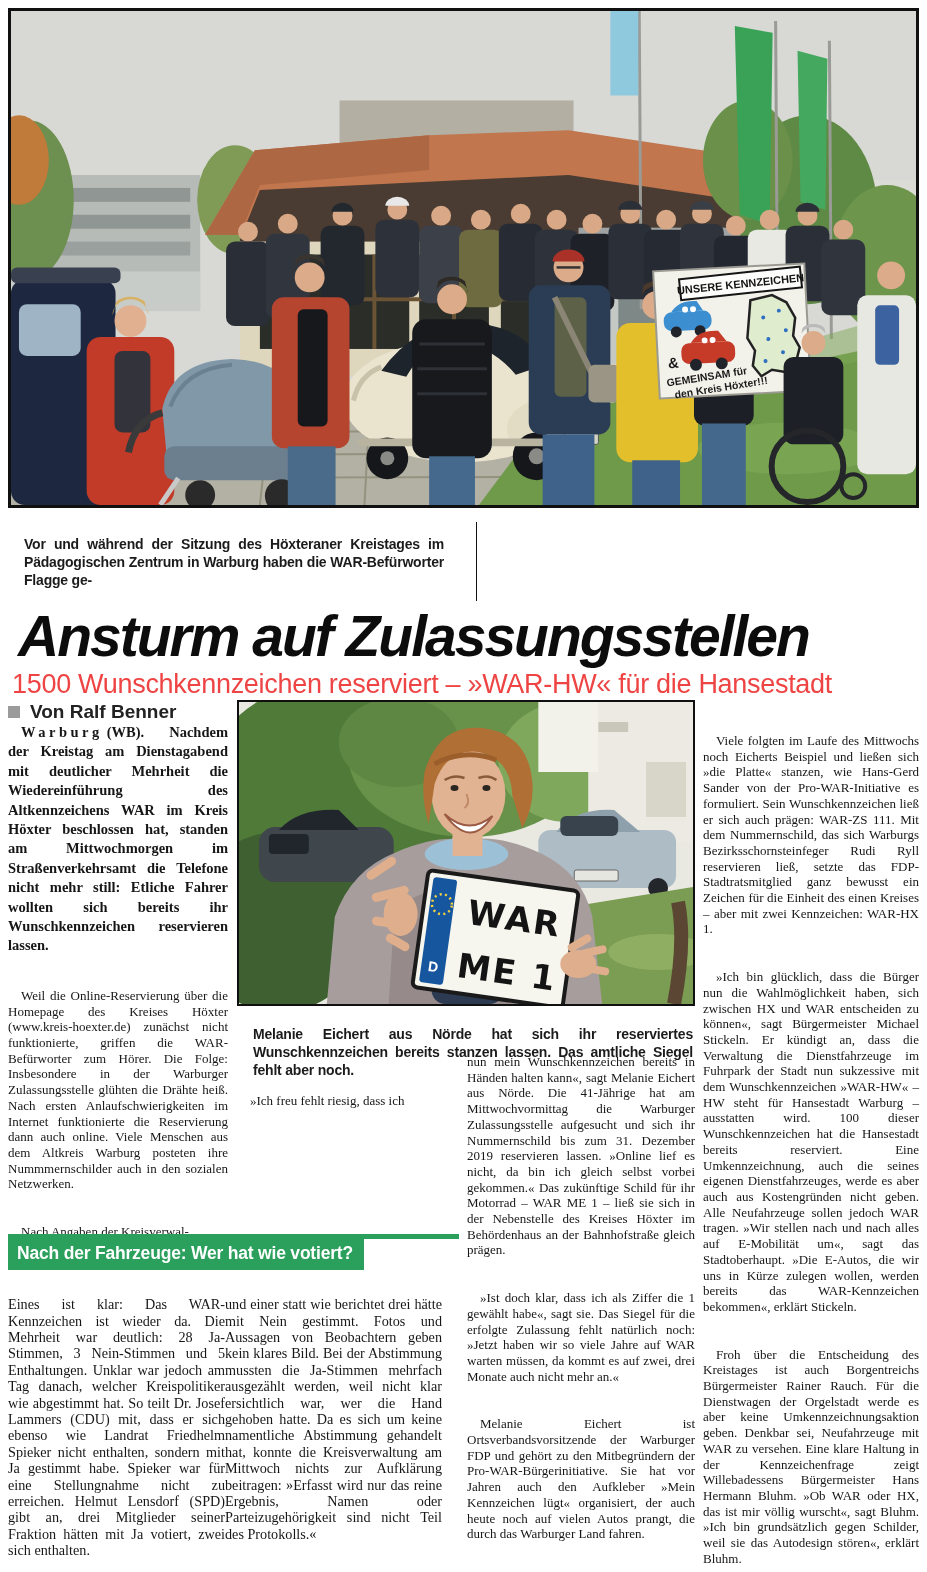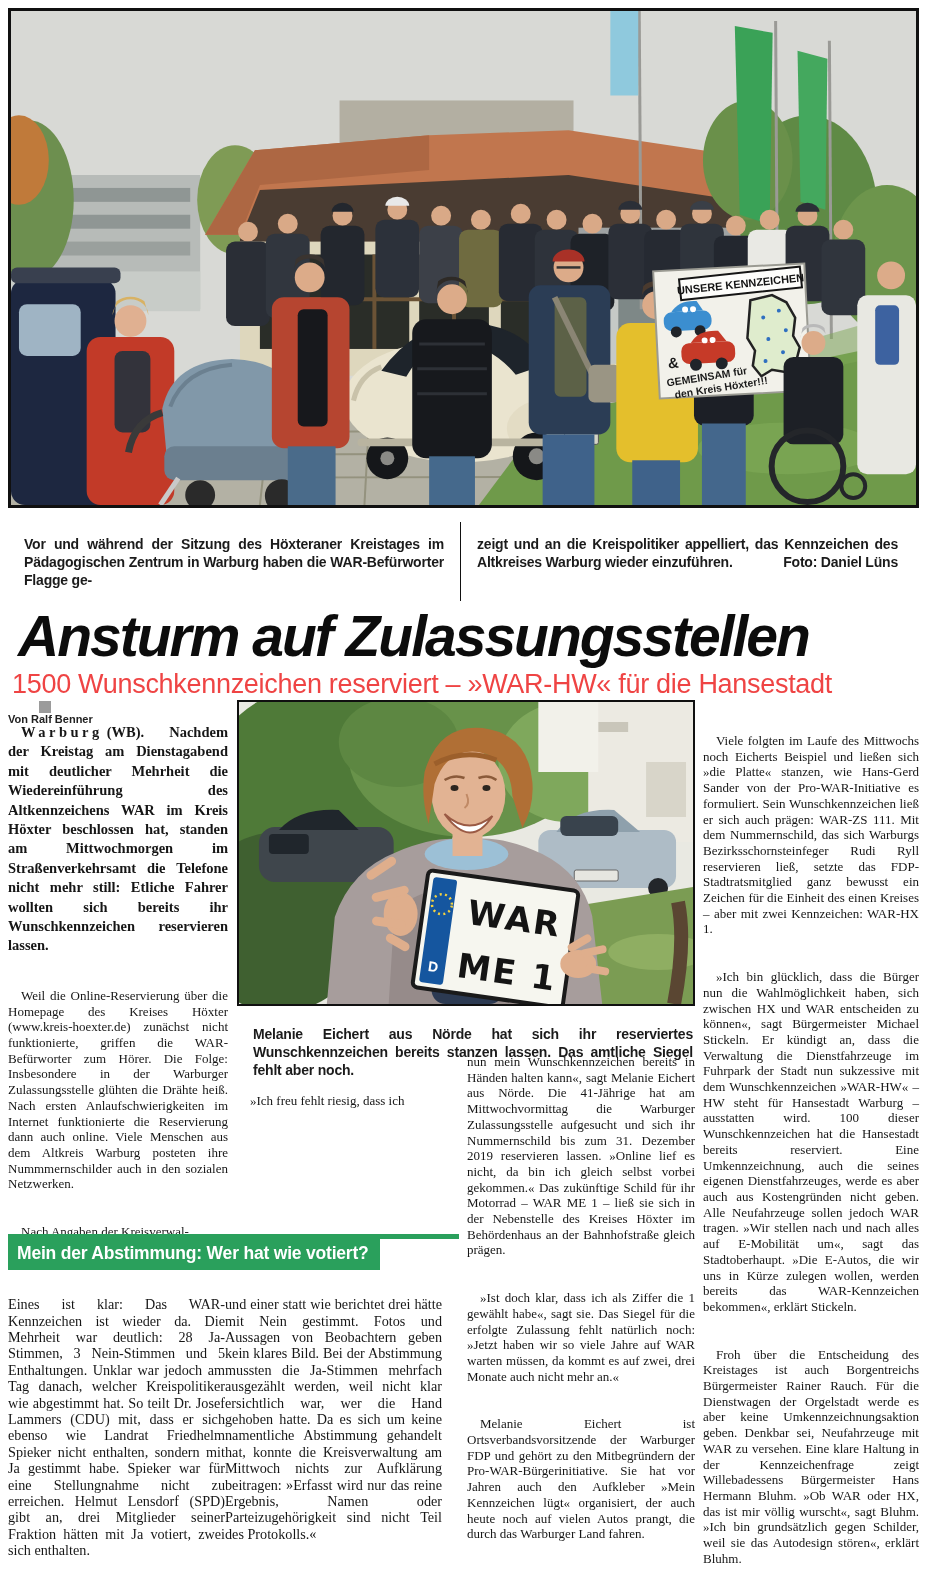--- a/index.html
+++ b/index.html
@@ -3,37 +3,37 @@
 <meta charset="utf-8">
 <style>
   html,body{margin:0;padding:0;background:#ffffff;}
   .page{position:relative;width:927px;height:1572px;background:#fff;overflow:hidden;
         font-family:"Liberation Serif",serif;color:#161616;}
   
   .photo-top{position:absolute;left:8px;top:8px;width:905px;height:494px;
              border:3px solid #101010;background:#d6d7d3;}
   .photo-top svg{display:block;width:100%;height:100%;}
   
-  .cap-row{position:absolute;left:24px;top:521px;width:874px;display:flex;}
+  .cap-row{position:absolute;left:24px;top:521px;width:874px;display:flex;gap:16px;}
   .cap{font-family:"Liberation Sans",sans-serif;font-weight:700;font-size:14px;
        line-height:18px;letter-spacing:-0.2px;color:#1b1b1b;text-align:justify;}
   .cap-left{width:420px;}
   .cap-div{width:1px;background:#111;margin:1px 16px 2px 16px;}
   .cap-right{width:421px;}
   .credit{float:right;font-weight:700;}
   
   .headline{position:absolute;left:18px;top:563px;width:900px;
             font-family:"Liberation Sans",sans-serif;font-weight:700;
             font-size:57px;line-height:70px;letter-spacing:-2px;color:#0c0c0c;white-space:nowrap;font-style:italic;}
   .subhead{position:absolute;left:12px;top:645px;width:905px;
            font-family:"Liberation Sans",sans-serif;font-weight:400;
            font-size:27px;line-height:34px;letter-spacing:-0.3px;color:#ef4444;white-space:nowrap;}
   
   .byline{position:absolute;left:8px;top:701px;display:flex;align-items:center;
-          font-family:"Liberation Sans",sans-serif;font-weight:700;font-size:11px;color:#222;flex-direction:column;}
+          font-family:"Liberation Sans",sans-serif;font-weight:700;font-size:19px;color:#222;}
   .byline .sq{width:12px;height:12px;background:#9b9b9b;margin-right:10px;}
   
   .bodytxt{font-size:13px;line-height:15.7px;text-align:justify;}
   .bodytxt p{margin:0;}
   .bodytxt p.ind{text-indent:13px;margin-top:32px;}
   .lead{font-weight:700;font-size:14.5px;line-height:19.4px;text-align:justify;
         text-indent:13px;margin:0 0 8px 0;}
   .lead .loc{letter-spacing:3.5px;margin-right:4px;}
   .col1{position:absolute;left:8px;top:723px;width:220px;}
   .col3{position:absolute;left:237px;top:1061px;width:221px;}
@@ -344,21 +344,20 @@
         <circle cx="884" cy="266" r="14" fill="#dcab89"></circle>
         <rect x="850" y="286" width="59" height="180" rx="10" fill="#e8e8e2"></rect>
         <rect x="868" y="296" width="24" height="60" rx="5" fill="#3d62a0"></rect>
       </g>
     </svg>
   </div>
 
   <div class="cap-row">
     <p class="cap cap-left">Vor und während der Sitzung des Höxteraner Kreistages im Pädagogischen Zentrum in Warburg haben die WAR-Befürworter Flagge ge-</p>
     <div class="cap-div"></div>
-    <p class="cap cap-right"><span>zeigt und an die Kreispolitiker appelliert, das Kennzeichen des Altkreises Warburg wieder einzuführen.</span> <span class="credit">Foto: Daniel Lüns</span></p>
   </div>
 
   <h1 class="headline">Ansturm auf Zulassungsstellen</h1>
   <h2 class="subhead">1500 Wunschkennzeichen reserviert – »WAR-HW« für die Hansestadt</h2>
 
   <div class="byline">
     <span class="sq"></span>
     <span>Von Ralf Benner</span>
   </div>
 
@@ -460,19 +459,19 @@
     <p class="ind">Melanie Eichert ist Ortsverbandsvorsitzende der Warburger FDP und gehört zu den Mitbegründern der Pro-WAR-Bürgerinitiative. Sie hat vor Jahren auch den Aufkleber »Mein Kennzeichen lügt« organisiert, der auch heute noch auf vielen Autos prangt, die durch das Warburger Land fahren.</p>
   </div>
 
   <div class="col5 bodytxt">
     <p class="ind">Viele folgten im Laufe des Mittwochs noch Eicherts Beispiel und ließen sich »die Platte« stanzen, wie Hans-Gerd Sander von der Pro-WAR-Initiative es formuliert. Sein Wunschkennzeichen ließ er sich auch prägen: WAR-ZS 111. Mit dem Nummernschild, das sich Warburgs Bezirksschornsteinfeger Rudi Ryll reservieren ließ, setzte das FDP-Stadtratsmitglied ganz bewusst ein Zeichen für die Einheit des einen Kreises – aber mit zwei Kennzeichen: WAR-HX 1.</p>
     <p class="ind">»Ich bin glücklich, dass die Bürger nun die Wahlmöglichkeit haben, sich zwischen HX und WAR entscheiden zu können«, sagt Bürgermeister Michael Stickeln. Er kündigt an, dass die Verwaltung die Dienstfahrzeuge im Fuhrpark der Stadt nun sukzessive mit dem Wunschkennzeichen »WAR-HW« – HW steht für Hansestadt Warburg – ausstatten wird. 100 dieser Wunschkennzeichen hat die Hansestadt bereits reserviert. Eine Umkennzeichnung, auch die seines eigenen Dienstfahrzeuges, werde es aber auch aus Kostengründen nicht geben. Alle Neufahrzeuge sollen jedoch WAR tragen. »Wir stellen nach und nach alles auf E-Mobilität um«, sagt das Stadtoberhaupt. »Die E-Autos, die wir uns in Kürze zulegen wollen, werden bereits das WAR-Kennzeichen bekommen«, erklärt Stickeln.</p>
     <p class="ind">Froh über die Entscheidung des Kreistages ist auch Borgentreichs Bürgermeister Rainer Rauch. Für die Dienstwagen der Orgelstadt werde es aber keine Umkennzeichnungsaktion geben. Denkbar sei, Neufahrzeuge mit WAR zu versehen. Eine klare Haltung in der Kennzeichenfrage zeigt Willebadessens Bürgermeister Hans Hermann Bluhm. »Ob WAR oder HX, das ist mir völlig wurscht«, sagt Bluhm. »Ich bin grundsätzlich gegen Schilder, weil sie das Autodesign stören«, erklärt Bluhm.</p>
   </div>
 
   <div class="vote-line" style="background: rgb(42, 160, 92);"></div>
-  <div class="vote-title" style="background: rgb(42, 160, 92);">Mein der Abstimmung: Wer hat wie votiert?</div>
+  <div class="vote-title" style="background: rgb(42, 160, 92);">Nach der Fahrzeuge: Wer hat wie votiert?</div>
   <div class="vote-cols">
     <p class="vote-col ind">Eines ist klar: Das WAR-Kennzeichen ist wieder da. Die Mehrheit war deutlich: 28 Ja-Stimmen, 3 Nein-Stimmen und 5 Enthaltungen. Unklar war jedoch am Tag danach, welcher Kreispolitiker wie abgestimmt hat. So teilt Dr. Josef Lammers (CDU) mit, dass er sich ebenso wie Landrat Friedhelm Spieker nicht enthalten, sondern mit Ja gestimmt habe. Spieker war für eine Stellungnahme nicht zu erreichen. Helmut Lensdorf (SPD) gibt an, drei Mitglieder seiner Fraktion hätten mit Ja votiert, zwei sich enthalten.</p>
     <p class="vote-col">und einer statt wie berichtet drei hätte mit Nein gestimmt. Fotos und Aussagen von Beobachtern geben kein klares Bild. Bei der Abstimmung mussten die Ja-Stimmen mehrfach ausgezählt werden, weil nicht klar ersichtlich war, wer die Hand gehoben hatte. Da es sich um keine namentliche Abstimmung gehandelt hat, konnte die Kreisverwaltung am Mittwoch nichts zur Aufklärung beitragen: »Erfasst wird nur das reine Ergebnis, Namen oder Parteizugehörigkeit sind nicht Teil des Protokolls.«</p>
   </div>
 
 </div>
 
 </body></html>

